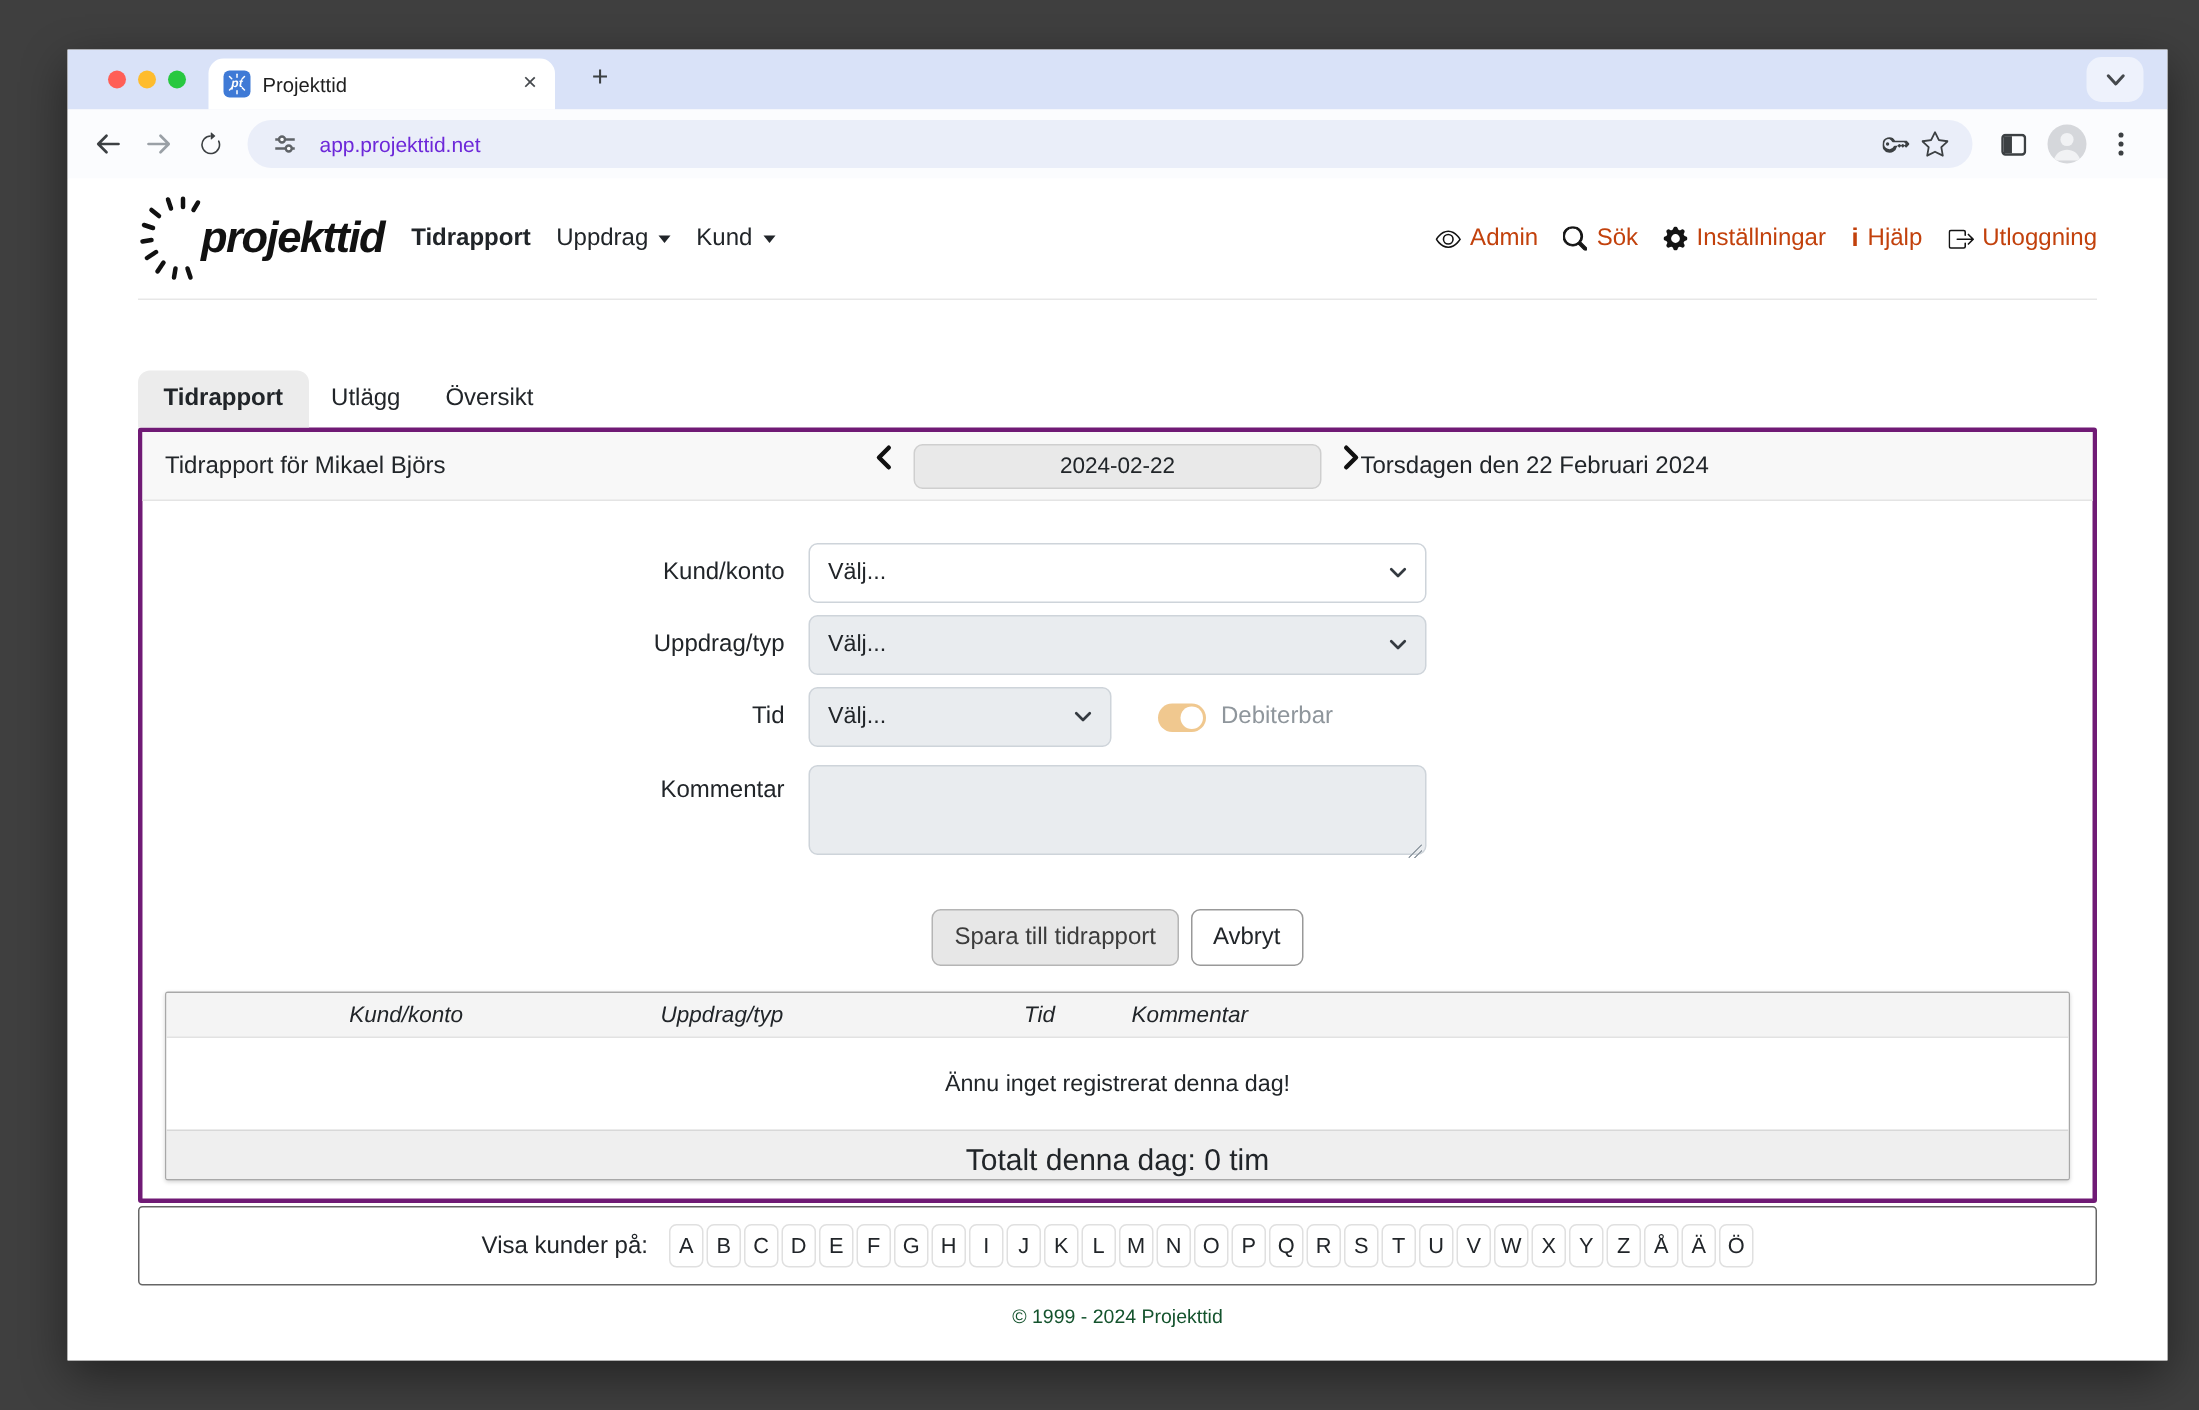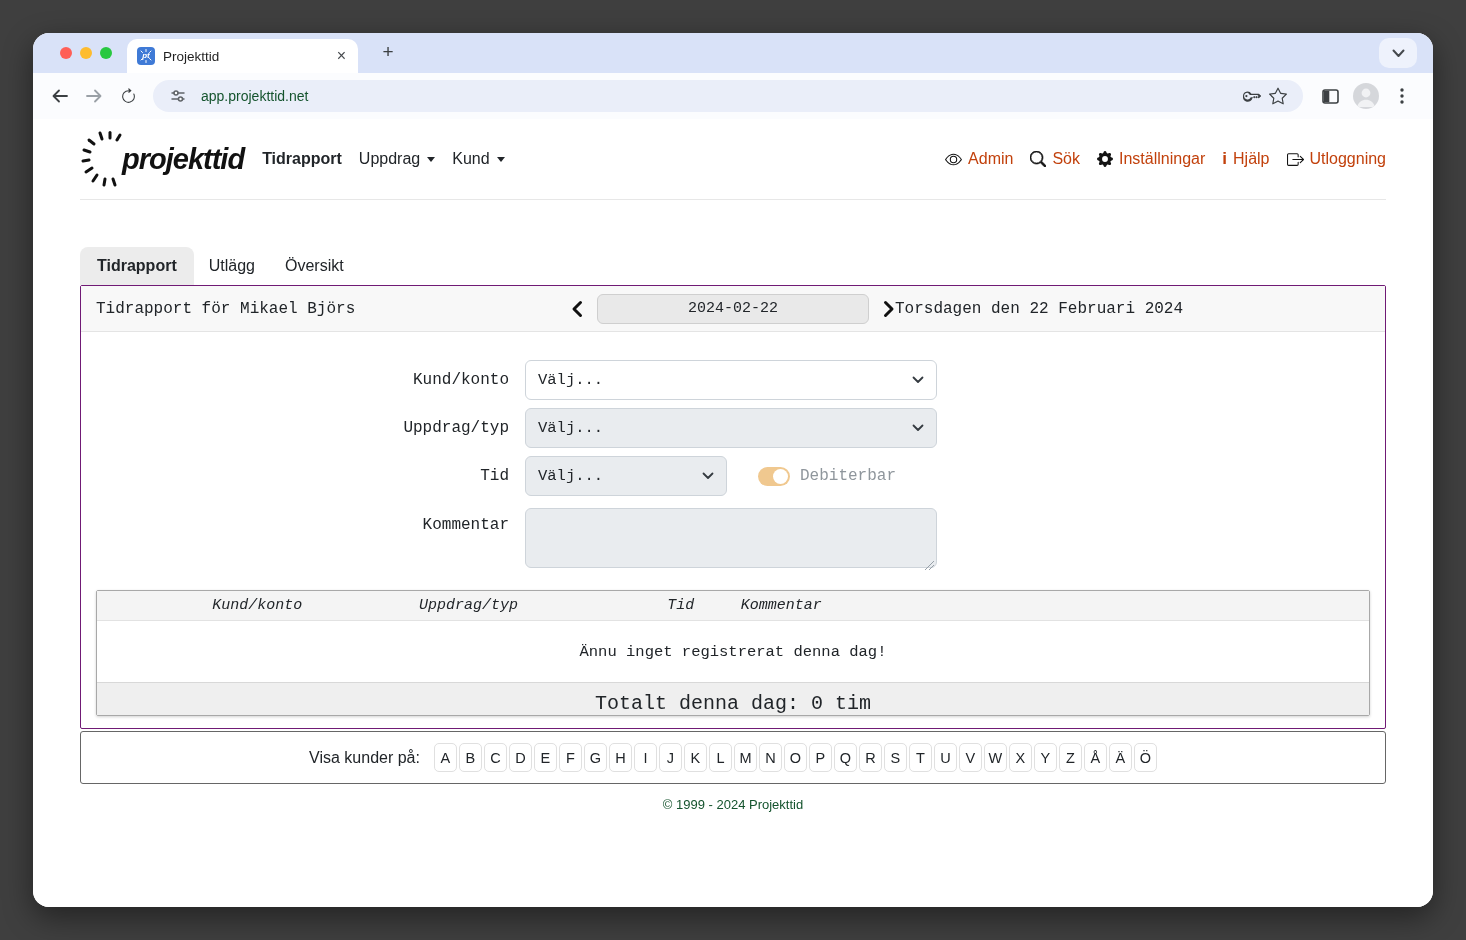--- a/index.html
+++ b/index.html
@@ -1,22 +1,22 @@
 <!DOCTYPE html>
 <html><head>
 <meta charset="utf-8">
 <style>
   * { box-sizing: border-box; margin: 0; padding: 0; }
   html,body { width:1466px; height:940px; }
   body { font-family: "Liberation Sans", "DejaVu Sans", sans-serif; background:#3f3f3f; }
   .stage { position:relative; width:1466px; height:940px; background:#3f3f3f; overflow:hidden; }
 
   
-  .window { position:absolute; left:33px; top:33px; width:1400px; height:874px;
-            border-radius:16px; overflow:hidden; background:#fff;
+  .window { position:absolute; left:45px; top:33px; width:1400px; height:874px;
+            border-radius:0; overflow:hidden; background:#fff;
             box-shadow:0 10px 30px rgba(0,0,0,.45); display:flex; flex-direction:column; }
 
   
   .tabstrip { height:40px; background:#d9e2f8; display:flex; align-items:flex-end; flex:0 0 auto; }
   .lights { display:flex; gap:8px; align-items:center; margin:0 0 14px 27px; }
   .light { width:12px; height:12px; border-radius:50%; }
   .light.red { background:#ff5f57; } .light.yellow { background:#febc2e; } .light.green { background:#28c840; }
   .tab { margin-left:15px; width:231px; height:34px; background:#fff; border-radius:10px 10px 0 0;
          display:flex; align-items:center; padding:0 10px; }
   .favicon { width:18px; height:18px; border-radius:4px; background:#3f7ad6; position:relative;
@@ -27,21 +27,21 @@
   .tab-close { color:#45494d; font-size:16px; line-height:16px; padding:0 2px; cursor:default; }
   .newtab { margin-left:18px; margin-bottom:10px; font-size:19px; color:#3c4043; width:24px; text-align:center; }
   .tabsearch { margin-left:auto; margin-right:16px; margin-bottom:5px; width:38px; height:30px; border-radius:10px;
                background:#eef2fc; display:flex; align-items:center; justify-content:center; }
 
   
   .toolbar { height:46px; background:#fbfcfe; display:flex; align-items:center; padding:0 10px; flex:0 0 auto; }
   .navbtn { width:34px; height:34px; display:flex; align-items:center; justify-content:center; }
   .omnibox { flex:1; height:32px; margin:0 10px 0 8px; border-radius:16px; background:#eaeef9;
              display:flex; align-items:center; padding:0 12px; }
-  .omni-url { margin-left:10px; font-size:14px; color:#14532d; flex:1; }
+  .omni-url { margin-left:10px; font-size:14px; color:#6d28d9; flex:1; }
   .omni-ico { display:flex; align-items:center; justify-content:center; width:26px; }
   .toolbar-right { display:flex; align-items:center; gap:6px; padding-right:4px; }
   .avatar { width:26px; height:26px; border-radius:50%; background:#d5d7db; position:relative; overflow:hidden; }
 
   
   .page { flex:1; background:#fff; color:#212529; position:relative; overflow:hidden; }
 
   .app-header { height:81px; margin:0 47px; border-bottom:1px solid #e7e7e7;
                 display:flex; align-items:center; }
   .logo { display:flex; align-items:center; }
@@ -53,26 +53,26 @@
   .caret { display:inline-block; width:0; height:0; border-left:4.5px solid transparent;
            border-right:4.5px solid transparent; border-top:5px solid #212529; margin-left:7px; }
   .topmenu { margin-left:auto; display:flex; align-items:center; gap:17px; }
   .menu-item { display:flex; align-items:center; gap:6px; font-size:16px; color:#c2410c; }
   .info-i { font-weight:800; font-size:17px; line-height:16px; }
 
   .tabs-row { margin:47px 0 0 47px; display:flex; align-items:flex-end; height:38px; }
   .sheet-tab { font-size:16px; padding:0 15px; line-height:38px; color:#212529; }
   .sheet-tab.active { background:#ececec; border-radius:8px 8px 0 0; font-weight:bold; padding:0 17px; }
 
-  .main-panel { margin:0 47px; border:1px solid #701a75; border-radius:2px; background:#fff; padding-bottom:12px;font-family:Liberation Mono, monospace; }
+  .main-panel { margin:0 47px; border:3px solid #701a75; border-radius:2px; background:#fff; padding-bottom:12px; }
 
   .datebar { height:46px; background:#f8f8f8; border-bottom:1px solid #e4e4e4;
              display:flex; align-items:center; padding:0 15px; }
   .datebar-title { flex:1; font-size:16px; }
-  .date-center { display:flex; align-items:center; gap:14px; }
+  .date-center { display:flex; align-items:flex-start; gap:14px; }
   .date-chevron { display:flex; align-items:center; }
   .date-box { width:272px; height:30px; background:#e9e9e9; border:1px solid #cfcfcf; border-radius:6px;
               font-size:15px; display:flex; align-items:center; justify-content:center; }
   .datebar-long { flex:1; text-align:left; font-size:16px; }
 
   .form-area { margin-top:28px; }
   .form-row { display:flex; align-items:center; margin-bottom:8px; }
   .form-row.top { align-items:flex-start; }
   .flabel { width:444px; text-align:right; padding-right:16px; font-size:16px; }
   .form-row.top .flabel { padding-top:8px; }
@@ -335,20 +335,24 @@
               <span class="toggle-label">Debiterbar</span>
             </span>
           </div>
           <div class="form-row top">
             <label class="flabel">Kommentar</label>
             <span class="ta-wrap">
               <textarea class="textarea" style=""></textarea>
               <span class="ta-grip"></span>
             </span>
           </div>
+          <div class="btn-row">
+            <button class="btn btn-save">Spara till tidrapport</button>
+            <button class="btn btn-cancel">Avbryt</button>
+          </div>
         </div>
 
         <div class="rtable">
           <div class="thead">
             <span class="th" style="left:12.6%;">Kund/konto</span>
             <span class="th" style="left:29.2%;">Uppdrag/typ</span>
             <span class="th" style="left:45.9%;">Tid</span>
             <span class="th" style="left:53.8%;">Kommentar</span>
           </div>
           <div class="tbody">

